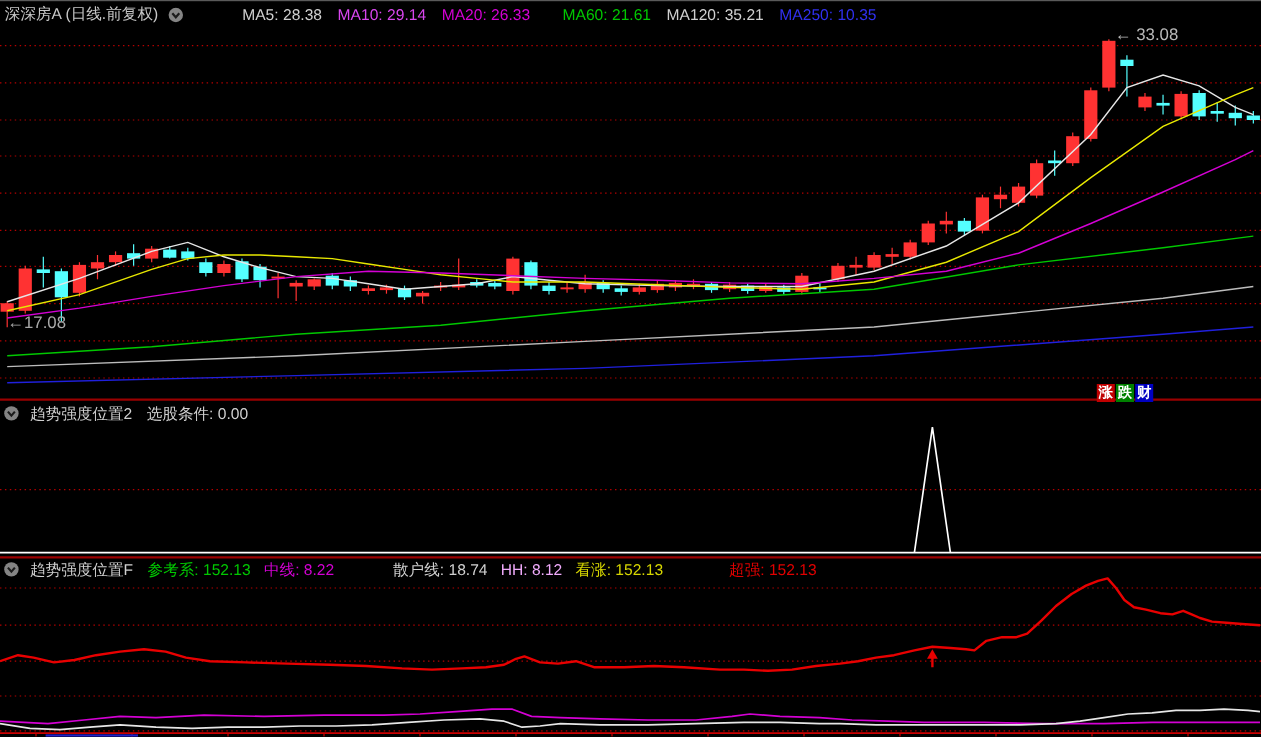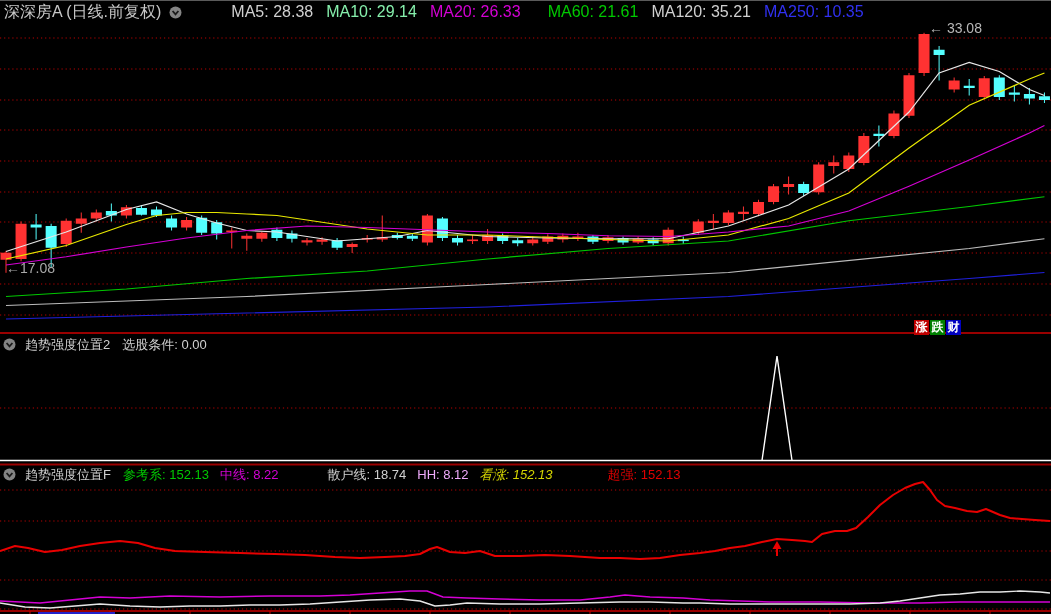--- a/index.html
+++ b/index.html
@@ -1,21 +1,21 @@
 <!DOCTYPE html>
 <html><head>
 <meta charset="utf-8">
 <style>
   html,body{margin:0;padding:0;background:#000;}
   .screen{position:relative;width:1051px;height:614px;background:#000;overflow:hidden;
           font-family:"Liberation Sans","DejaVu Sans",sans-serif;}
   .topline{position:absolute;left:0;top:0;width:1051px;height:1px;background:#5a5a5a;}
   svg.canvas{position:absolute;left:0;top:0;}
   .titlebar{position:absolute;left:4px;top:2px;height:20px;display:flex;align-items:center;
-            font-size:16px;color:#c8c8c8;white-space:nowrap;}
+            font-size:13px;color:#c8c8c8;white-space:nowrap;}
   .titlebar .sym{margin-right:8px;}
   .ico{display:inline-flex;margin-right:9px;align-items:center;}
   .ma{margin-right:13px;}
   .phead{position:absolute;height:17px;display:flex;align-items:center;font-size:13px;
          color:#d0d0d0;white-space:nowrap;}
   .phead .ptitle{margin-right:12px;}
   .pfield{margin-right:11px;}
   .badges{position:absolute;left:914px;top:320px;display:flex;}
   .badge{width:15px;height:15px;margin-right:1px;color:#fff;font-size:12px;font-weight:bold;
          display:flex;align-items:center;justify-content:center;cursor:pointer;}
@@ -219,21 +219,21 @@
 
   <div class="titlebar">
     <span class="sym">深深房A (日线.前复权)</span>
     <span class="ico">
       <svg width="13" height="13">
           <circle cx="6.5" cy="6.5" r="6" fill="#848484"></circle>
         <polyline points="3.6,5 6.5,8.4 9.4,5" stroke="#1b1b1b" stroke-width="1.8" fill="none"></polyline>
         </svg>
     </span>
     <span class="ma" style="color: rgb(208, 208, 208); padding-left: 40px;">MA5: 28.38</span>
-    <span class="ma" style="color: #86efac;">MA10: 29.14</span>
+    <span class="ma" style="color: #d946ef;">MA10: 29.14</span>
     <span class="ma" style="color: rgb(212, 0, 212);">MA20: 26.33</span>
     <span class="ma" style="color: rgb(0, 200, 0); padding-left: 14px;">MA60: 21.61</span>
     <span class="ma" style="color: rgb(208, 208, 208);">MA120: 35.21</span>
     <span class="ma" style="color: rgb(48, 48, 240);">MA250: 10.35</span>
   </div>
 
   <div class="badges">
     <div class="badge" style="background: rgb(192, 0, 0);">涨</div>
     <div class="badge" style="background: rgb(0, 128, 0);">跌</div>
     <div class="badge" style="background: rgb(0, 0, 192);">财</div>
@@ -255,18 +255,18 @@
       <svg width="13" height="13">
           <circle cx="6.5" cy="6.5" r="6" fill="#848484"></circle>
         <polyline points="3.6,5 6.5,8.4 9.4,5" stroke="#1b1b1b" stroke-width="1.8" fill="none"></polyline>
         </svg>
     </span>
     <span class="ptitle">趋势强度位置F</span>
     <span class="pfield" style="color: rgb(0, 200, 0);">参考系: 152.13</span>
     <span class="pfield" style="color: rgb(212, 0, 212);">中线: 8.22</span>
     <span class="pfield" style="color: rgb(208, 208, 208); padding-left: 38px;">散户线: 18.74</span>
     <span class="pfield" style="color: #f0abfc;">HH: 8.12</span>
-    <span class="pfield" style="color: rgb(214, 214, 0); font-style: italic;">看涨: 152.13</span>
+    <span class="pfield" style="color: rgb(214, 214, 0);">看涨: 152.13</span>
     <span class="pfield" style="color: rgb(224, 0, 0); margin-left: 44px;">超强: 152.13</span>
   </div>
 
   <div class="axisbadge"></div>
 </div>
 
 </body></html>

